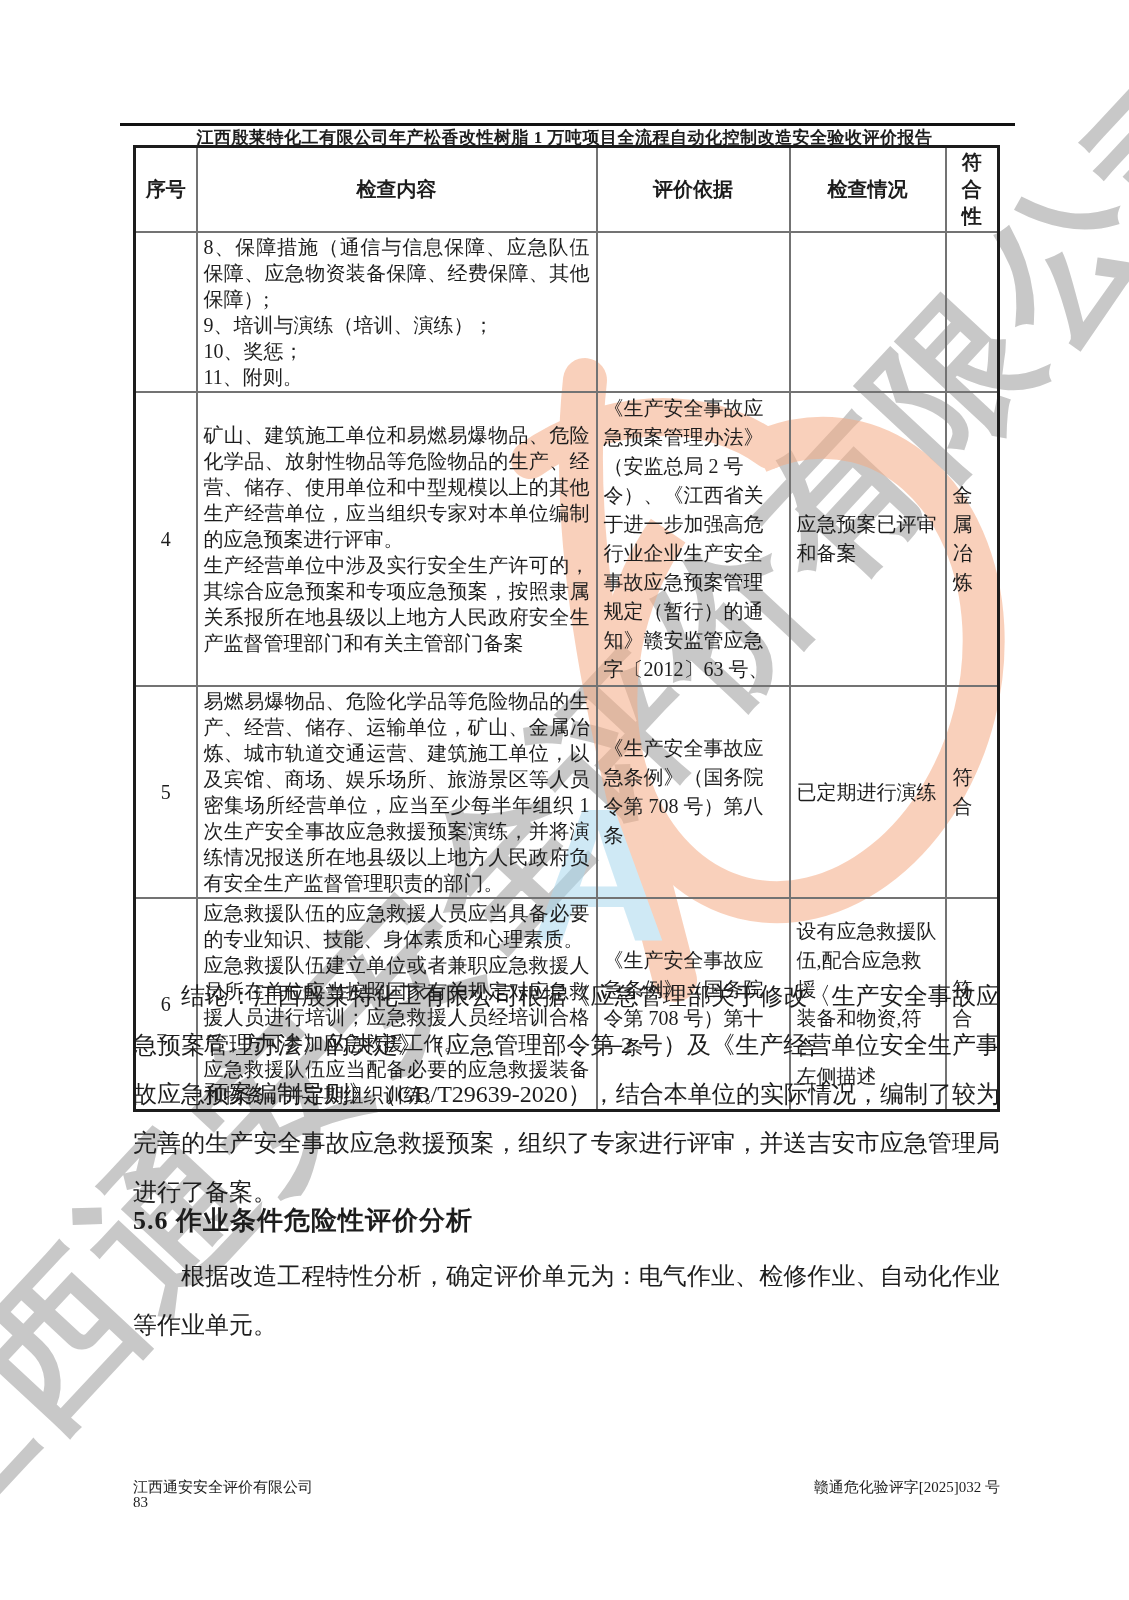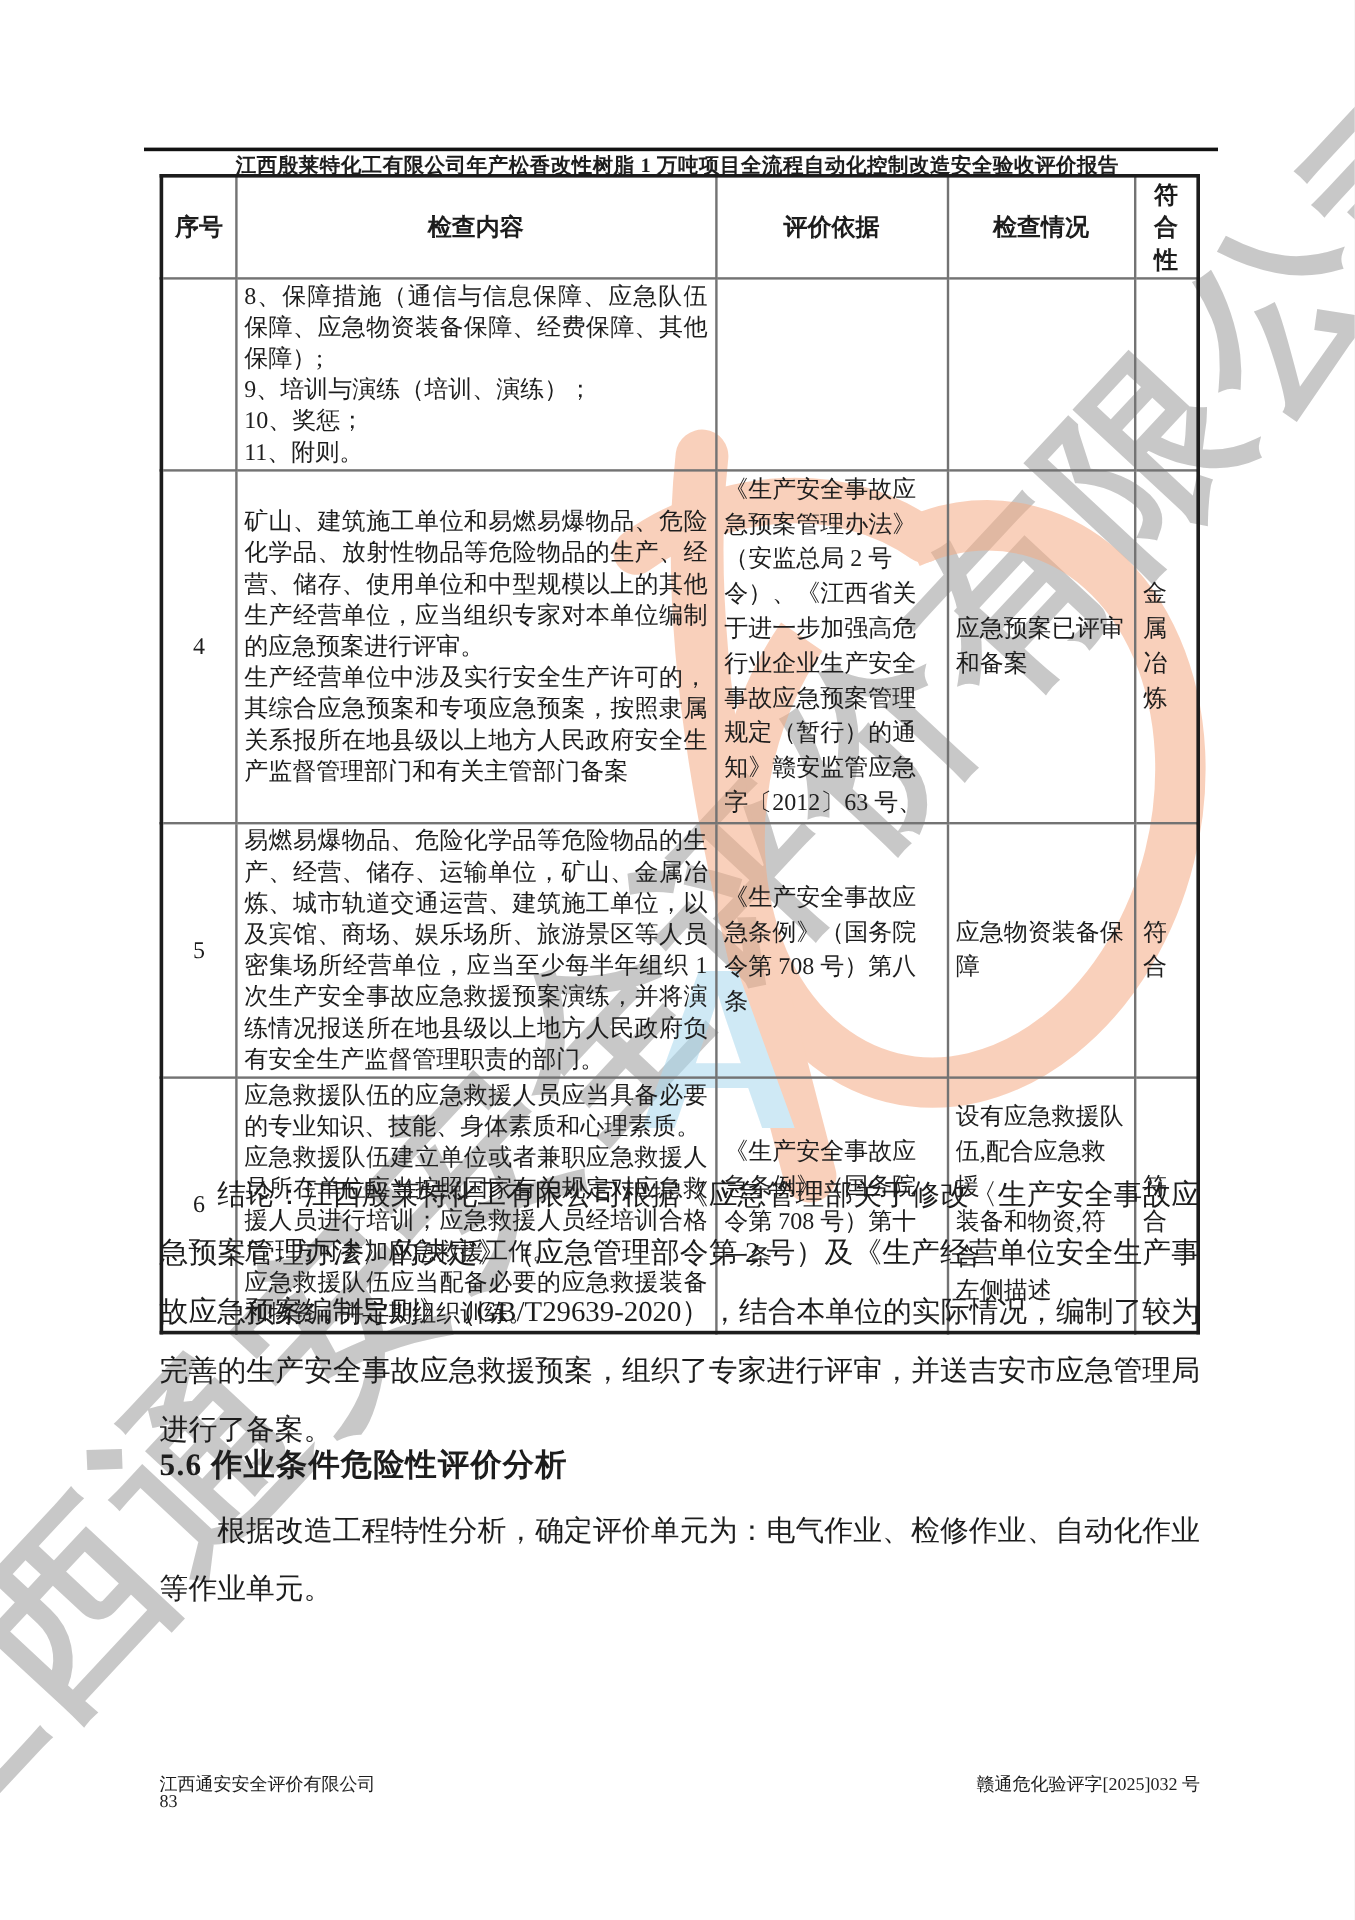--- a/index.html
+++ b/index.html
@@ -148,21 +148,21 @@
         <td class="cell-content">矿山、建筑施工单位和易燃易爆物品、危险化学品、放射性物品等危险物品的生产、经营、储存、使用单位和中型规模以上的其他生产经营单位，应当组织专家对本单位编制的应急预案进行评审。
 生产经营单位中涉及实行安全生产许可的，其综合应急预案和专项应急预案，按照隶属关系报所在地县级以上地方人民政府安全生产监督管理部门和有关主管部门备案</td>
         <td class="cell-center">《生产安全事故应急预案管理办法》（安监总局 2 号令）、《江西省关于进一步加强高危行业企业生产安全事故应急预案管理规定（暂行）的通知》赣安监管应急字〔2012〕63 号、</td>
         <td class="cell-center">应急预案已评审和备案</td>
         <td class="cell-center">金属冶炼</td>
       </tr>
       <tr style="height:203px">
         <td class="cell-seq">5</td>
         <td class="cell-content">易燃易爆物品、危险化学品等危险物品的生产、经营、储存、运输单位，矿山、金属冶炼、城市轨道交通运营、建筑施工单位，以及宾馆、商场、娱乐场所、旅游景区等人员密集场所经营单位，应当至少每半年组织 1 次生产安全事故应急救援预案演练，并将演练情况报送所在地县级以上地方人民政府负有安全生产监督管理职责的部门。</td>
         <td class="cell-center">《生产安全事故应急条例》（国务院令第 708 号）第八条</td>
-        <td class="cell-center">应急物资装备保障</td>
+        <td class="cell-center">已定期进行演练</td>
         <td class="cell-center">符合</td>
       </tr>
       <tr style="height:210px">
         <td class="cell-seq">6</td>
         <td class="cell-content">应急救援队伍的应急救援人员应当具备必要的专业知识、技能、身体素质和心理素质。
 应急救援队伍建立单位或者兼职应急救援人员所在单位应当按照国家有关规定对应急救援人员进行培训；应急救援人员经培训合格后，方可参加应急救援工作。
 应急救援队伍应当配备必要的应急救援装备和物资，并定期组织训练。</td>
         <td class="cell-center">《生产安全事故应急条例》（国务院令第 708 号）第十一条</td>
         <td class="cell-center">设有应急救援队
 伍,配合应急救援

